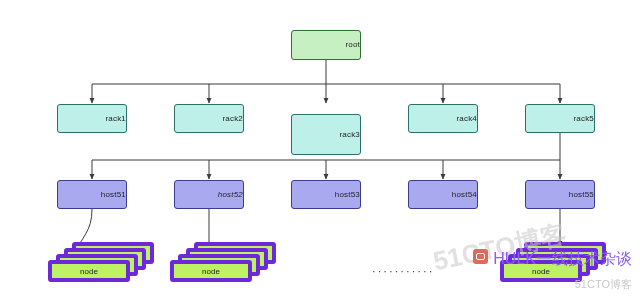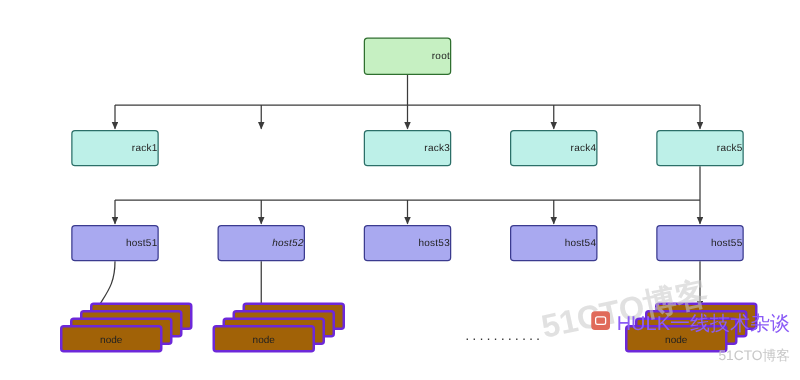--- a/index.html
+++ b/index.html
@@ -53,23 +53,23 @@
     border-color: #3b3b8f;
   }
   .stack {
     position: absolute;
   }
   .stack .sheet {
     position: absolute;
     box-sizing: border-box;
     width: 82px;
     height: 22px;
-    border: 2px solid #6d28d9;
+    border: 4px solid #6d28d9;
     border-radius: 3px;
-    background: #a16207;
+    background: #bef264;
   }
   .stack .sheet.front {
     display: flex;
     align-items: center;
     justify-content: center;
     font-size: 8px;
     color: #222222;
   }
   .ellipsis {
     position: absolute;
@@ -164,21 +164,24 @@
     </g>
   </svg>
 
   <div class="node-box root-box" style="left:291px; top:30px; width:70px; height:30px;">
     <span>root</span>
   </div>
 
   <div class="node-box rack-box" style="left:57px; top:104px; width:70px; height:29px;">
     <span>rack1</span>
   </div>
-  <div class="node-box rack-box" style="left:291px; top:104px; width:70px; height:29px;">
+  <div class="node-box rack-box" style="left:174px; top:104px; width:70px; height:29px;">
+    <span>rack2</span>
+  </div>
+  <div class="node-box rack-box" style="left:291px; top:114px; width:70px; height:41px;">
     <span>rack3</span>
   </div>
   <div class="node-box rack-box" style="left:408px; top:104px; width:70px; height:29px;padding-left:36px;">
     <span>rack4</span>
   </div>
   <div class="node-box rack-box" style="left:525px; top:104px; width:70px; height:29px;">
     <span>rack5</span>
   </div>
 
   <div class="node-box host-box" style="left:57px; top:180px; width:70px; height:29px;">

